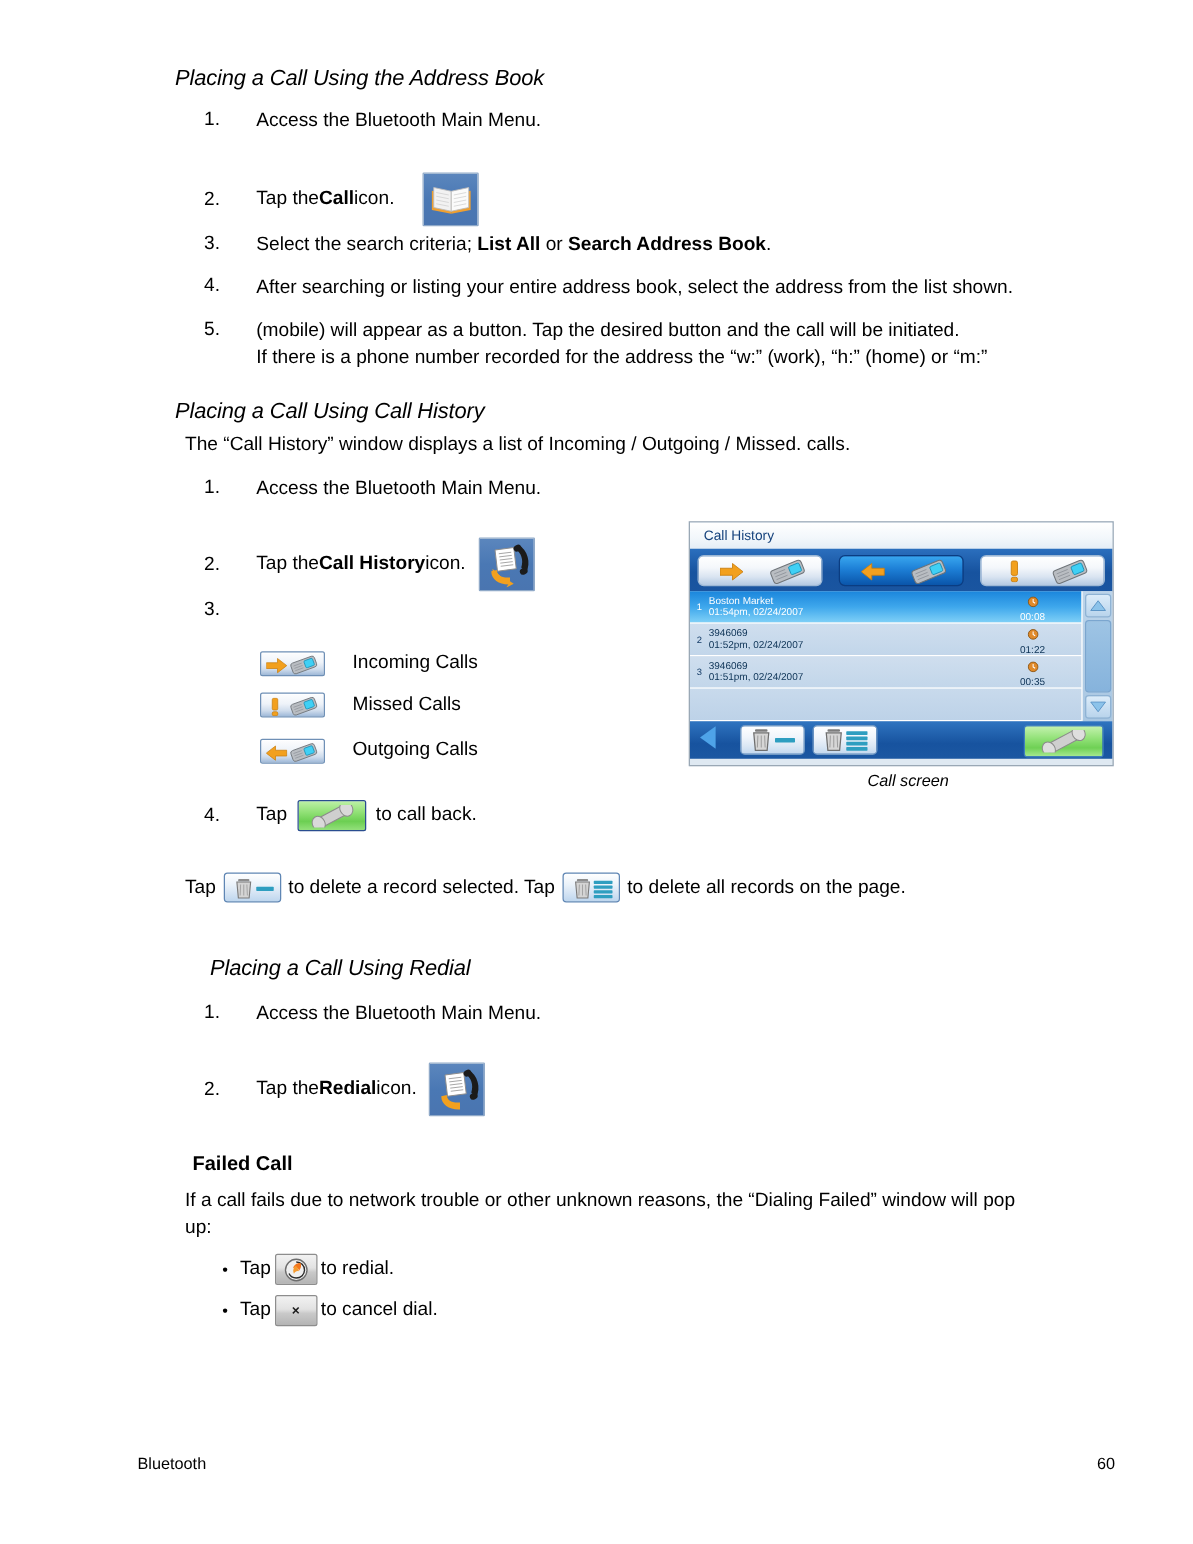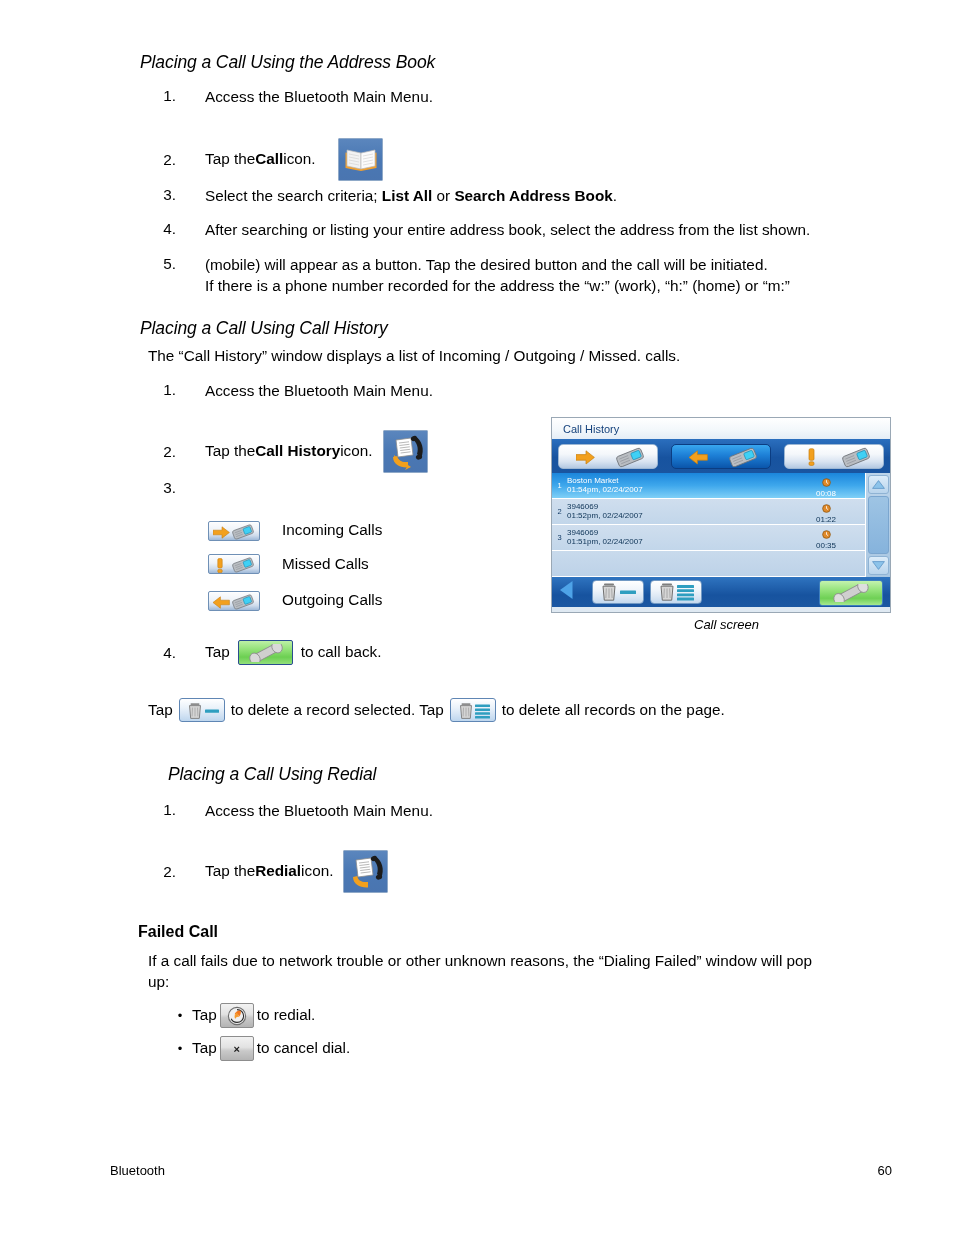--- a/index.html
+++ b/index.html
@@ -667,21 +667,21 @@
             <line x1="12.6" y1="18" x2="22.6" y2="16.8"></line>
           </g>
           <path d="M24 4 C29 7 31 13 29 19 L33 23 C37 15 34 5 27 1 Z" fill="#1b1b1b"></path>
           <ellipse cx="26" cy="3.5" rx="3.2" ry="2.6" fill="#1b1b1b" transform="rotate(-25 26 3.5)"></ellipse>
           <ellipse cx="31" cy="22" rx="3.2" ry="2.6" fill="#1b1b1b" transform="rotate(-25 31 22)"></ellipse>
         </svg>
       </span>
     </div>
   </div>
 
-  <div class="h-bold" style="position:absolute;left:138px;top:923px;">Failed Call</div>
+  <div class="h-bold" style="position:absolute;left:154px;top:923px;">Failed Call</div>
 
   <div class="body-t" style="position:absolute;left:148px;top:951px;width:760px;">
     <div>If a call fails due to network trouble or other unknown reasons, the “Dialing Failed” window will pop</div>
     <div>up:</div>
   </div>
 
   <div style="position:absolute;left:168px;top:1003px;">
     <div class="bullet-row">
       <span class="bullet-dot">•</span>
       <span class="body-t">Tap </span>

